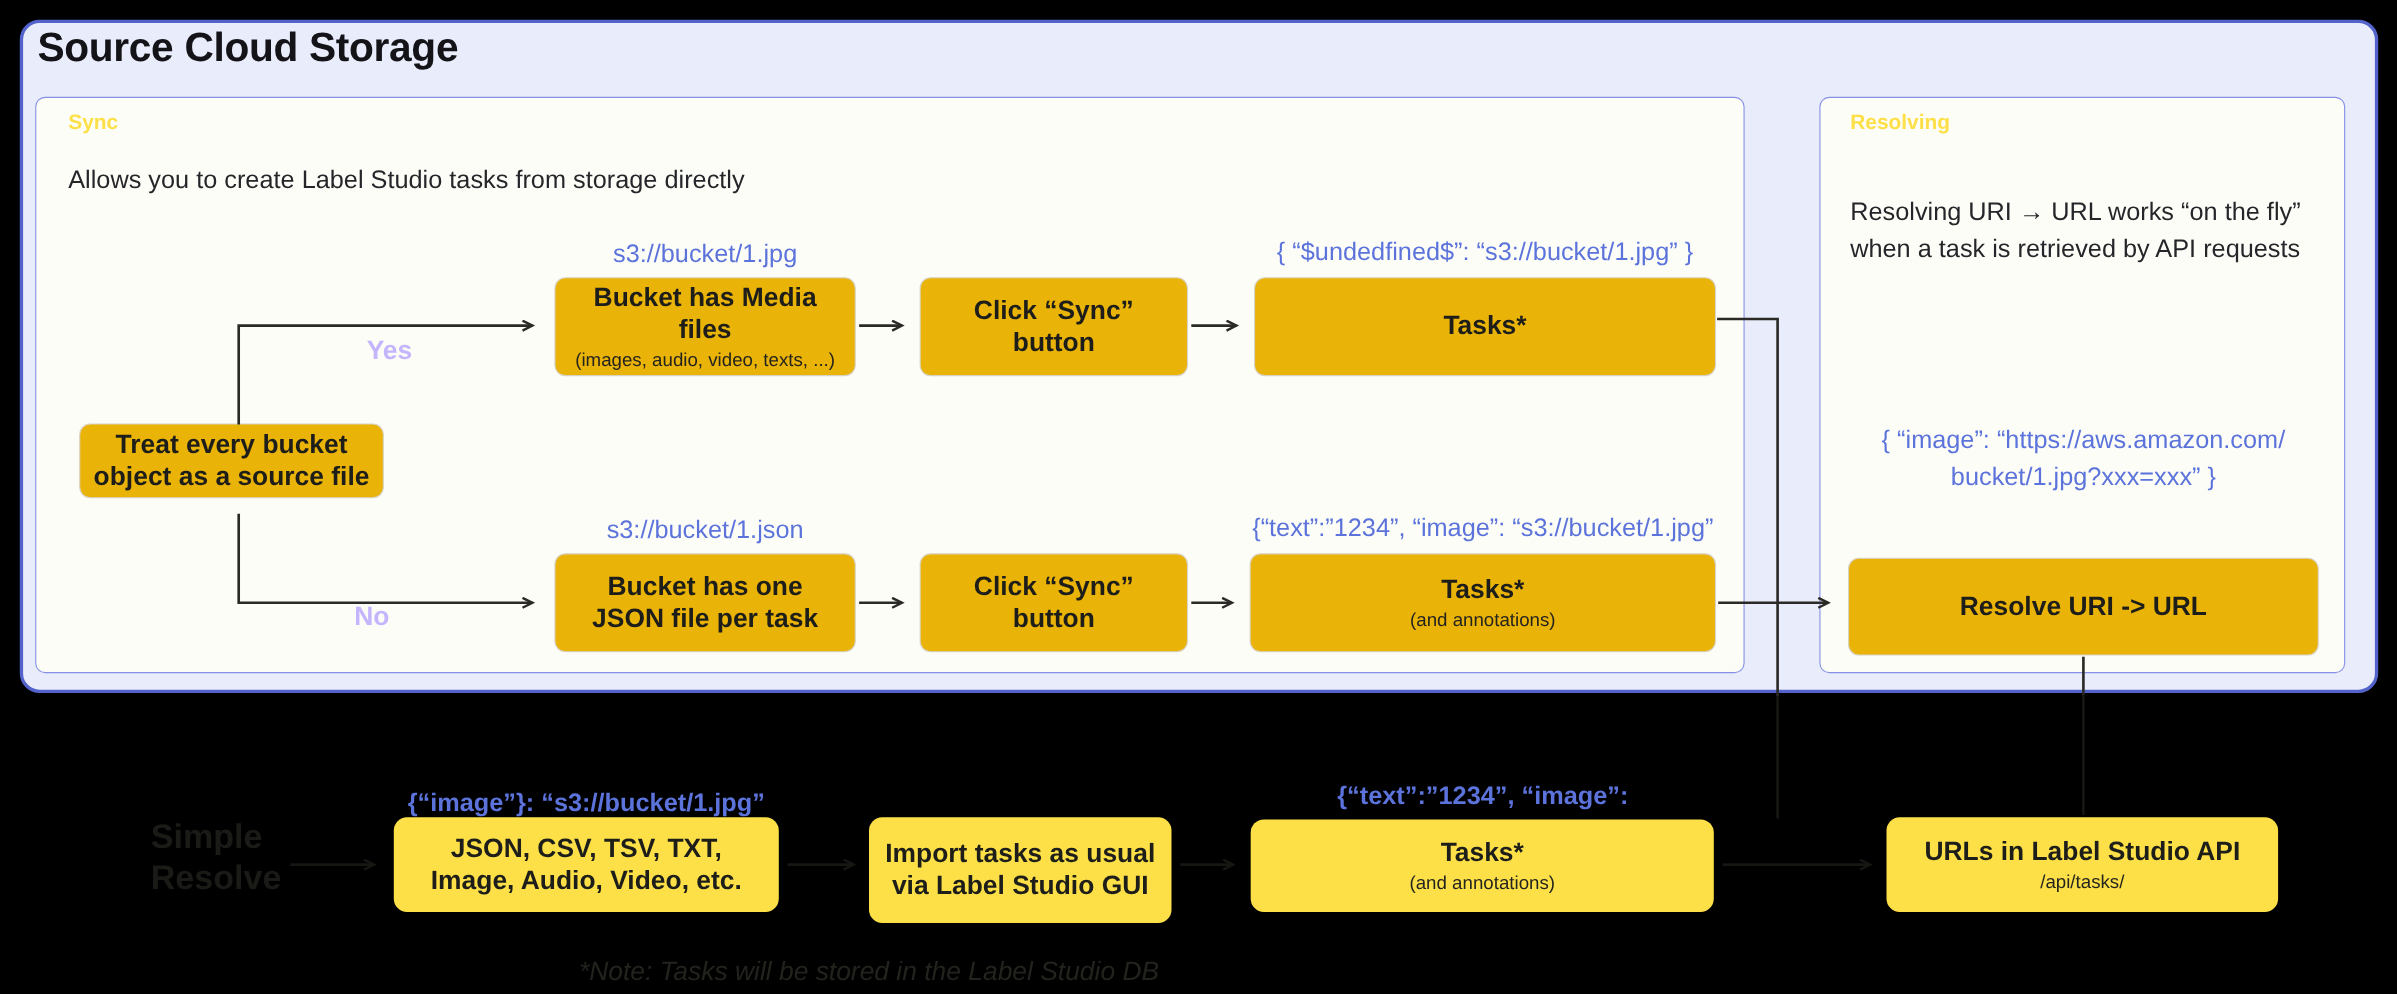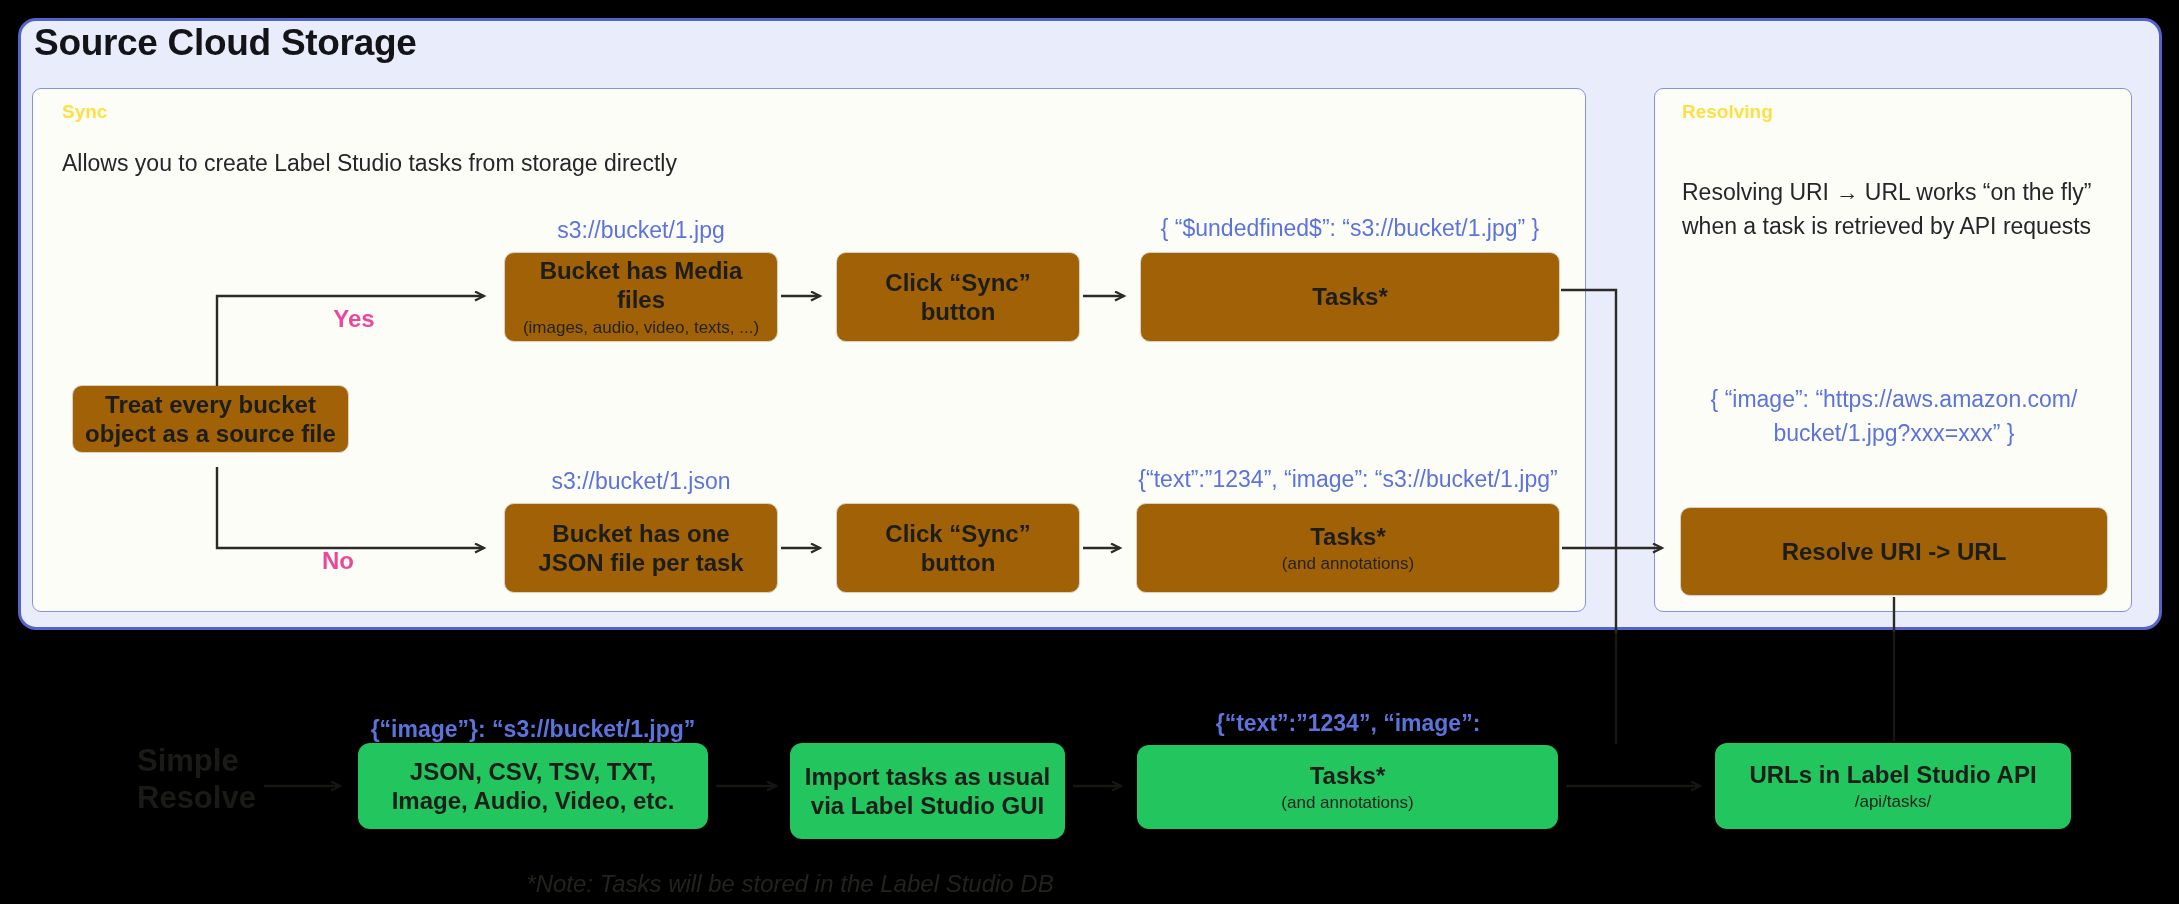--- a/index.html
+++ b/index.html
@@ -20,33 +20,33 @@
   
   .panel{
     background:#fdfdf8;border:1.5px solid #8691e6;border-radius:9px;
   }
   .sync-panel{left:32px;top:88px;width:1554px;height:524px;}
   .resolving-panel{left:1654px;top:88px;width:478px;height:524px;}
   .panel-heading{font-size:19px;font-weight:700;color:#fde047;}
   .panel-desc{font-size:23px;font-weight:400;color:#26262a;line-height:34px;}
   
   .node{
-    background:#a16207;border:1.5px solid #d8d2c3;border-radius:10px;
+    background:#eab308;border:1.5px solid #d8d2c3;border-radius:10px;
     display:flex;flex-direction:column;align-items:center;justify-content:center;
     text-align:center;color:#1d1d1a;font-weight:600;font-size:24px;line-height:1.22;
     padding:4px 12px;
   }
   .node .sub{font-size:17px;font-weight:400;color:#24241f;margin-top:3px;line-height:1.2;}
   .node-plain{
-    background:#22c55e;border:none;border-radius:12px;
+    background:#fde047;border:none;border-radius:12px;
   }
   .blue-label{
     color:#5b73da;font-size:23px;font-weight:500;text-align:center;line-height:34px;
   }
-  .branch-label{font-size:24px;font-weight:700;color:#ec4899;text-align:center;}
+  .branch-label{font-size:24px;font-weight:700;color:#c4b5fd;text-align:center;}
   .dim-text{color:#1a1a17;font-size:31px;font-weight:700;line-height:37px;}
   .note-text{color:#23231e;font-size:24px;font-style:italic;text-align:center;}
   svg.wires{left:0;top:0;width:2179px;height:904px;pointer-events:none;}
 </style>
 </head>
 <body>
 
 <div class="stage">
 
   <div class="abs outer-panel"></div>

